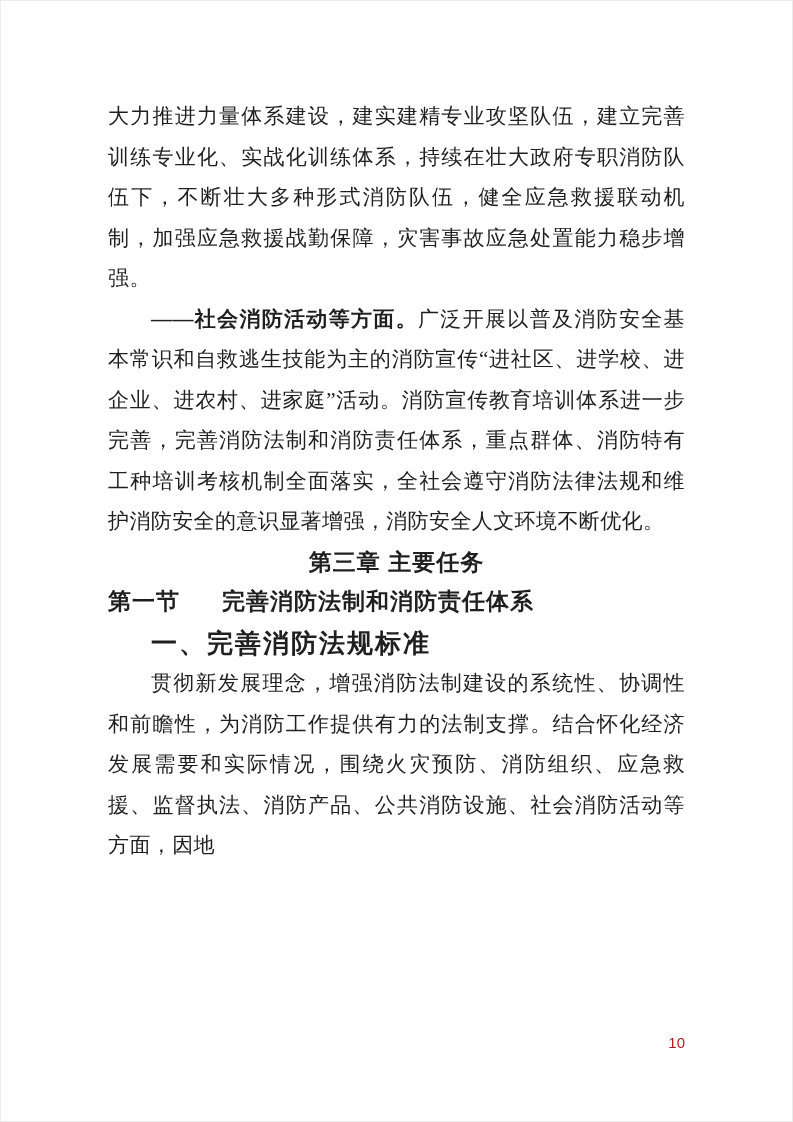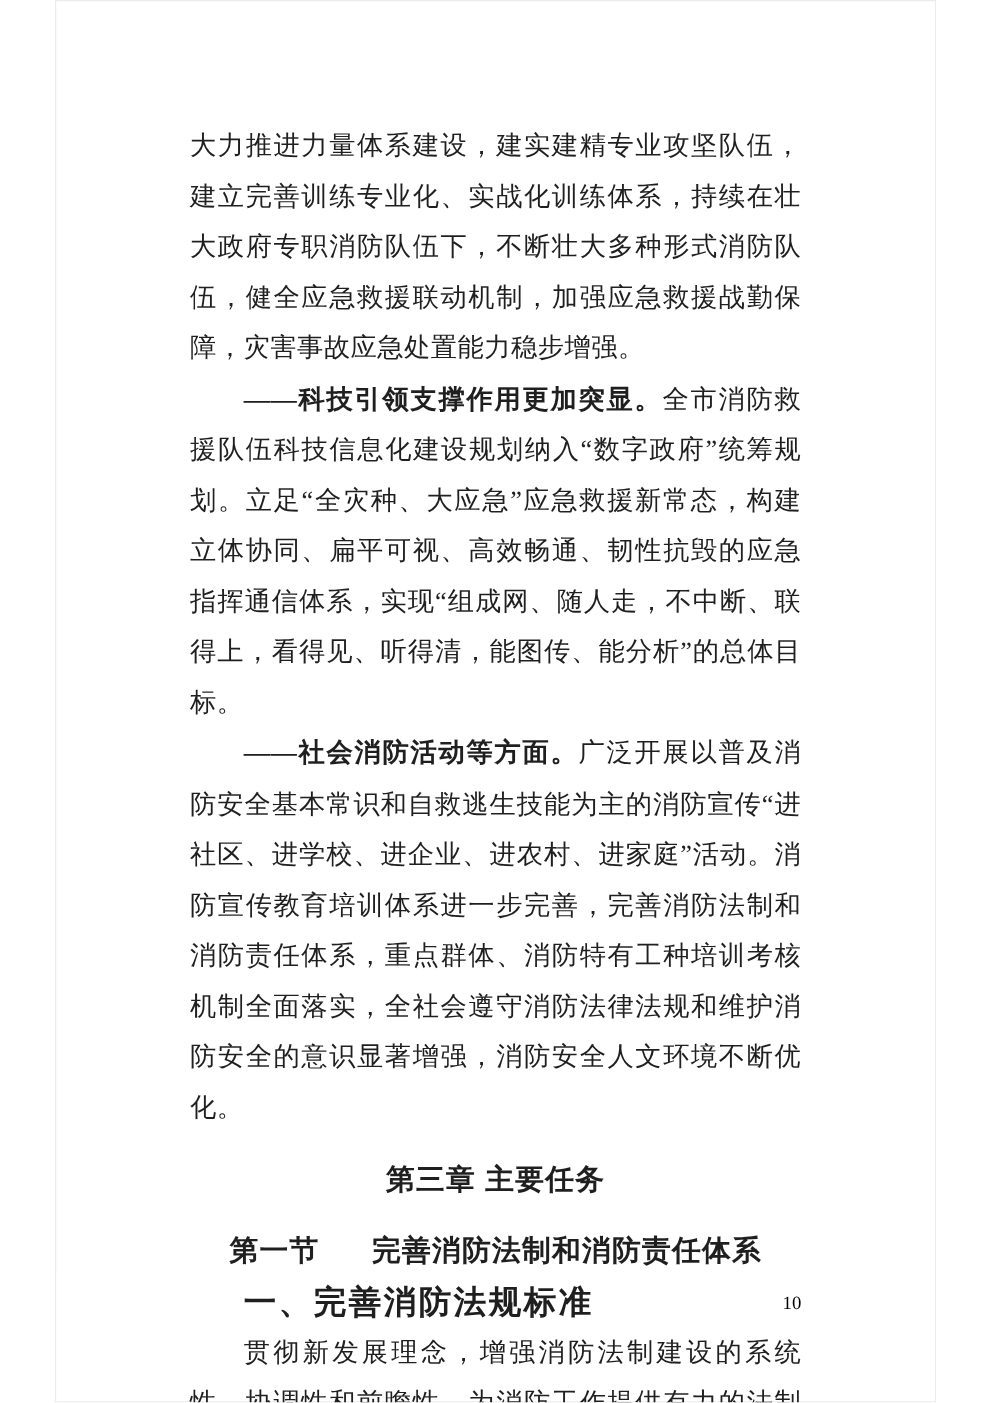--- a/index.html
+++ b/index.html
@@ -2,21 +2,21 @@
 <html><head>
 <meta charset="utf-8">
 <style>
   html, body {
     margin: 0;
     padding: 0;
     background: #ffffff;
   }
   .page {
     position: relative;
-    width: 705px;
+    width: 793px;
     height: 1122px;
     margin: 0 auto;
     background: #ffffff;
     box-sizing: border-box;
     padding: 96px 108px 0 108px;
     box-shadow: inset 0 0 0 1px #ececec;
     font-family: "Liberation Serif", "DejaVu Serif", serif;
     color: #1f1f1f;
     overflow: hidden;
   }
@@ -28,68 +28,67 @@
     text-align: justify;
     text-justify: inter-ideograph;
   }
   .indent {
     text-indent: 43px;
   }
   .lead-bold {
     font-weight: bold;
   }
   .chapter-heading {
-    margin: 17px;
+    margin: 0;
     font-family: "Liberation Sans", "DejaVu Sans", sans-serif;
     font-size: 23px;
     font-weight: 700;
     line-height: 40.5px;
     text-align: center;
     letter-spacing: 1px;
   }
   .section-heading {
     margin: 0;
     font-family: "Liberation Serif", "DejaVu Serif", serif;
     font-size: 23px;
     font-weight: 700;
     line-height: 40.5px;
-    text-align: center;
+    text-align: left;
     letter-spacing: 1px;
   }
   .section-heading .heading-gap {
     display: inline-block;
     width: 42px;
   }
   .sub-heading {
     margin: 0;
     font-family: "Liberation Sans", "DejaVu Sans", sans-serif;
     font-size: 26px;
     font-weight: 600;
     line-height: 40.5px;
     letter-spacing: 2px;
     text-indent: 43px;
   }
   .page-number {
     position: absolute;
     top: 1033px;
     right: 108px;
-    font-family: Liberation Serif, serif;
+    font-family: Liberation Sans, sans-serif;
     font-size: 15px;
     line-height: 20px;
-    color: #000000;
+    color: #b91c1c;
   }
 </style>
 </head>
 <body>
 
 <div class="page">
 
   <p class="body-par">大力推进力量体系建设，建实建精专业攻坚队伍，建立完善训练专业化、实战化训练体系，持续在壮大政府专职消防队伍下，不断壮大多种形式消防队伍，健全应急救援联动机制，加强应急救援战勤保障，灾害事故应急处置能力稳步增强。</p>
 
-  <p class="body-par indent"><span class="lead-bold">——科技引领支撑作用更加突显。</span><span>全市消防救援队伍科技信息化建设规划纳入“数字政府”统筹规划。立足“全灾种、大应急”应急救援新常态，构建立体协同、扁平可视、高效畅通、韧性抗毁的应急指挥通信体系，实现“组成网、随人走，不中断、联得上，看得见、听得清，能图传、能分析”的总体目标。</span></p>
 
   <p class="body-par indent"><span class="lead-bold">——社会消防活动等方面。</span><span>广泛开展以普及消防安全基本常识和自救逃生技能为主的消防宣传“进社区、进学校、进企业、进农村、进家庭”活动。消防宣传教育培训体系进一步完善，完善消防法制和消防责任体系，重点群体、消防特有工种培训考核机制全面落实，全社会遵守消防法律法规和维护消防安全的意识显著增强，消防安全人文环境不断优化。</span></p>
 
   <h2 class="chapter-heading">第三章 主要任务</h2>
 
   <h3 class="section-heading"><span>第一节</span><span class="heading-gap"></span><span>完善消防法制和消防责任体系</span></h3>
 
   <h4 class="sub-heading">一、完善消防法规标准</h4>
 
   <p class="body-par indent">贯彻新发展理念，增强消防法制建设的系统性、协调性和前瞻性，为消防工作提供有力的法制支撑。结合怀化经济发展需要和实际情况，围绕火灾预防、消防组织、应急救援、监督执法、消防产品、公共消防设施、社会消防活动等方面，因地</p>

